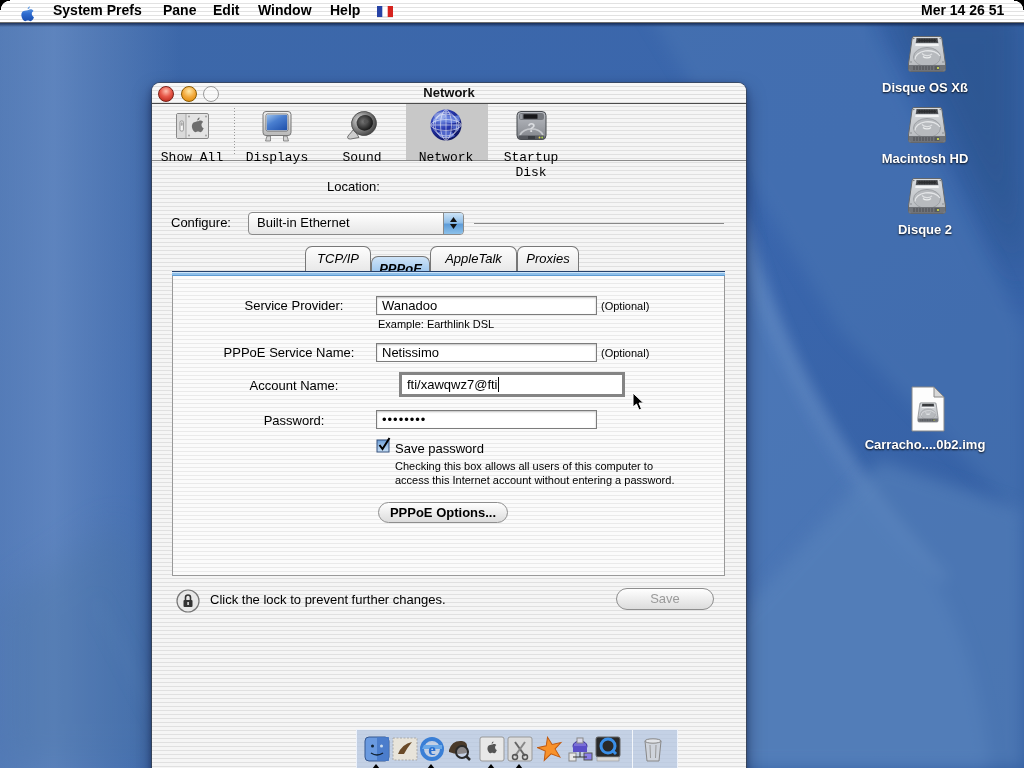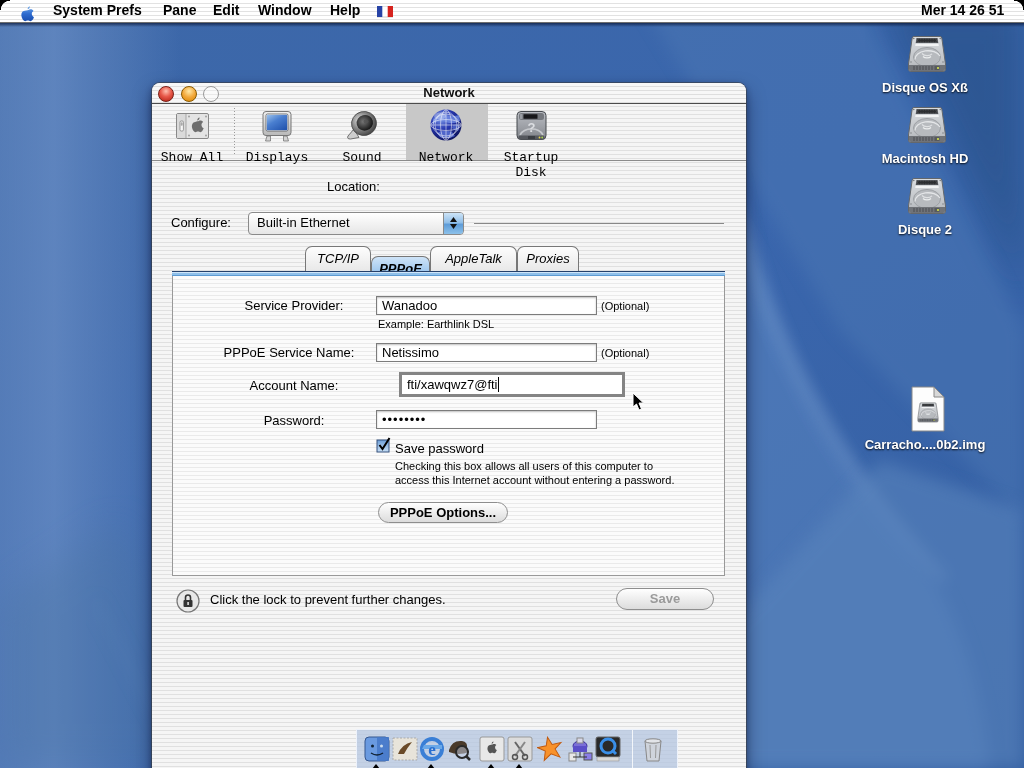--- a/index.html
+++ b/index.html
@@ -400,21 +400,21 @@
     </div>
 
     <div id="bottombar">
       <svg style="position:absolute;left:24px;top:14px" width="24" height="24" viewBox="0 0 24 24">
         <circle cx="12" cy="12" r="11" fill="#e8e8e8" stroke="#777" stroke-width="1.2"></circle>
         <rect x="7.5" y="11" width="9" height="7" rx="1" fill="#333"></rect>
         <path d="M9.5 11 V 8.5 A 2.5 2.5 0 0 1 14.5 8.5 V 11" fill="none" stroke="#333" stroke-width="1.6"></path>
         <rect x="11.3" y="13" width="1.6" height="3" fill="#ddd"></rect>
       </svg>
       <div class="label13" style="position:absolute;left:58px;top:17px">Click the lock to prevent further changes.</div>
-      <div class="pillbtn" style="left:464px;top:13px;width:96px;height:20px;line-height:20px;color:#9a9a9a;font-weight:bold">Save</div>
+      <div class="pillbtn" style="left:464px;top:13px;width:96px;height:20px;line-height:20px;color:#9a9a9a;font-weight:normal">Save</div>
     </div>
   </div>
 
   <div id="dock">
     <svg class="dockicon" style="left:7px" viewBox="0 0 26 26">
       <rect x="1" y="1" width="24" height="24" rx="4" fill="#6a9ae0" stroke="#35568e"></rect>
       <path d="M13 1 L13 25 L25 25 L25 1 Z" fill="#4578c8" opacity="0.85"></path>
       <circle cx="8.5" cy="10" r="1.5" fill="#123"></circle>
         <circle cx="17.5" cy="10" r="1.5" fill="#cde"></circle>
       <path d="M7 17 Q13 21 19 17" stroke="#123" stroke-width="1.5" fill="none"></path>

